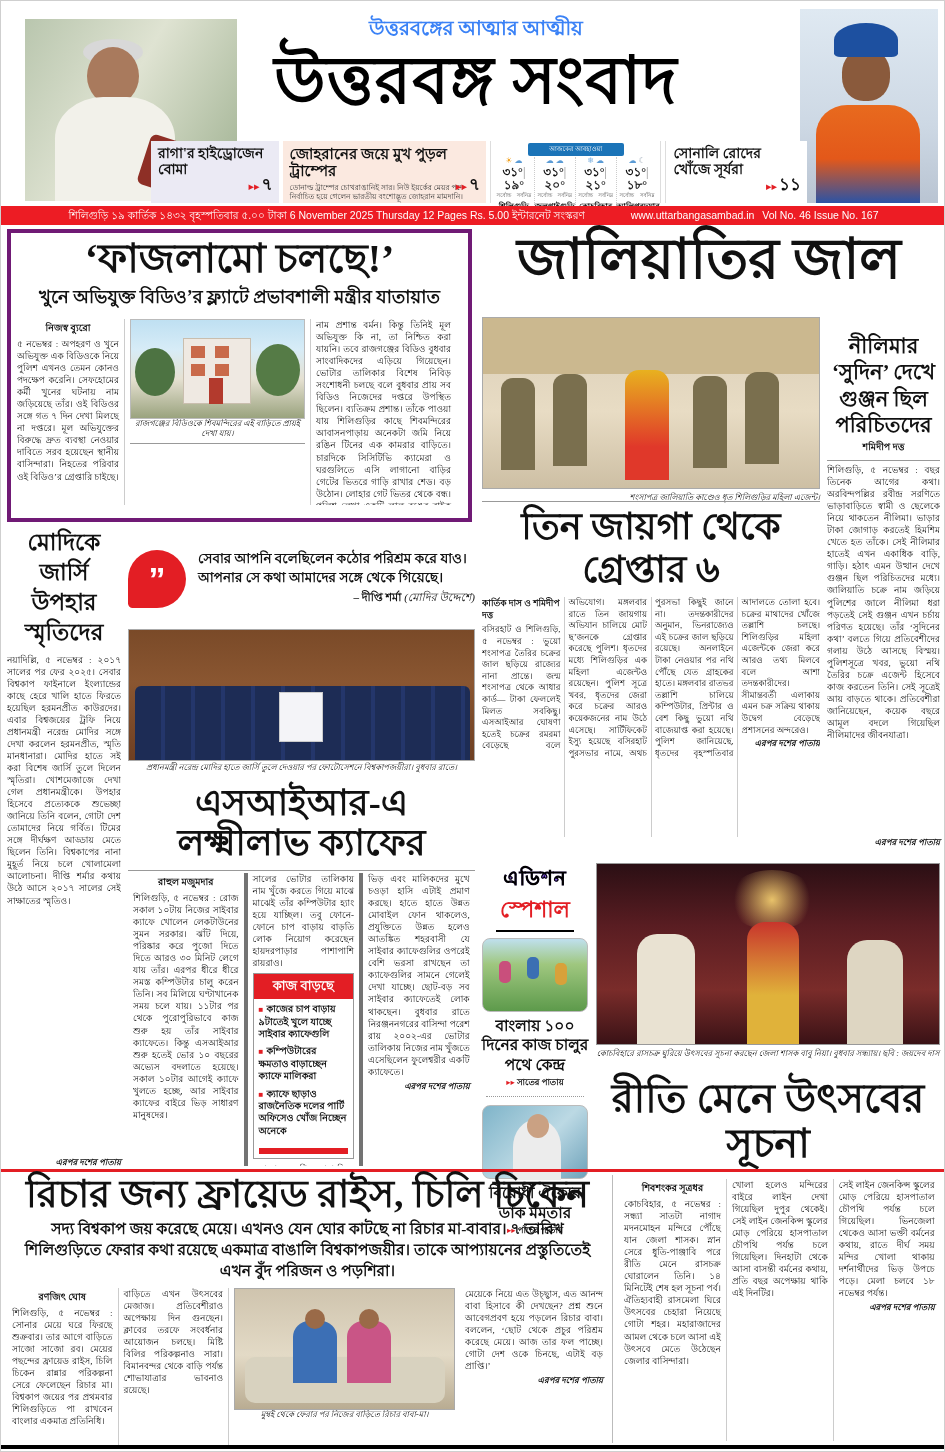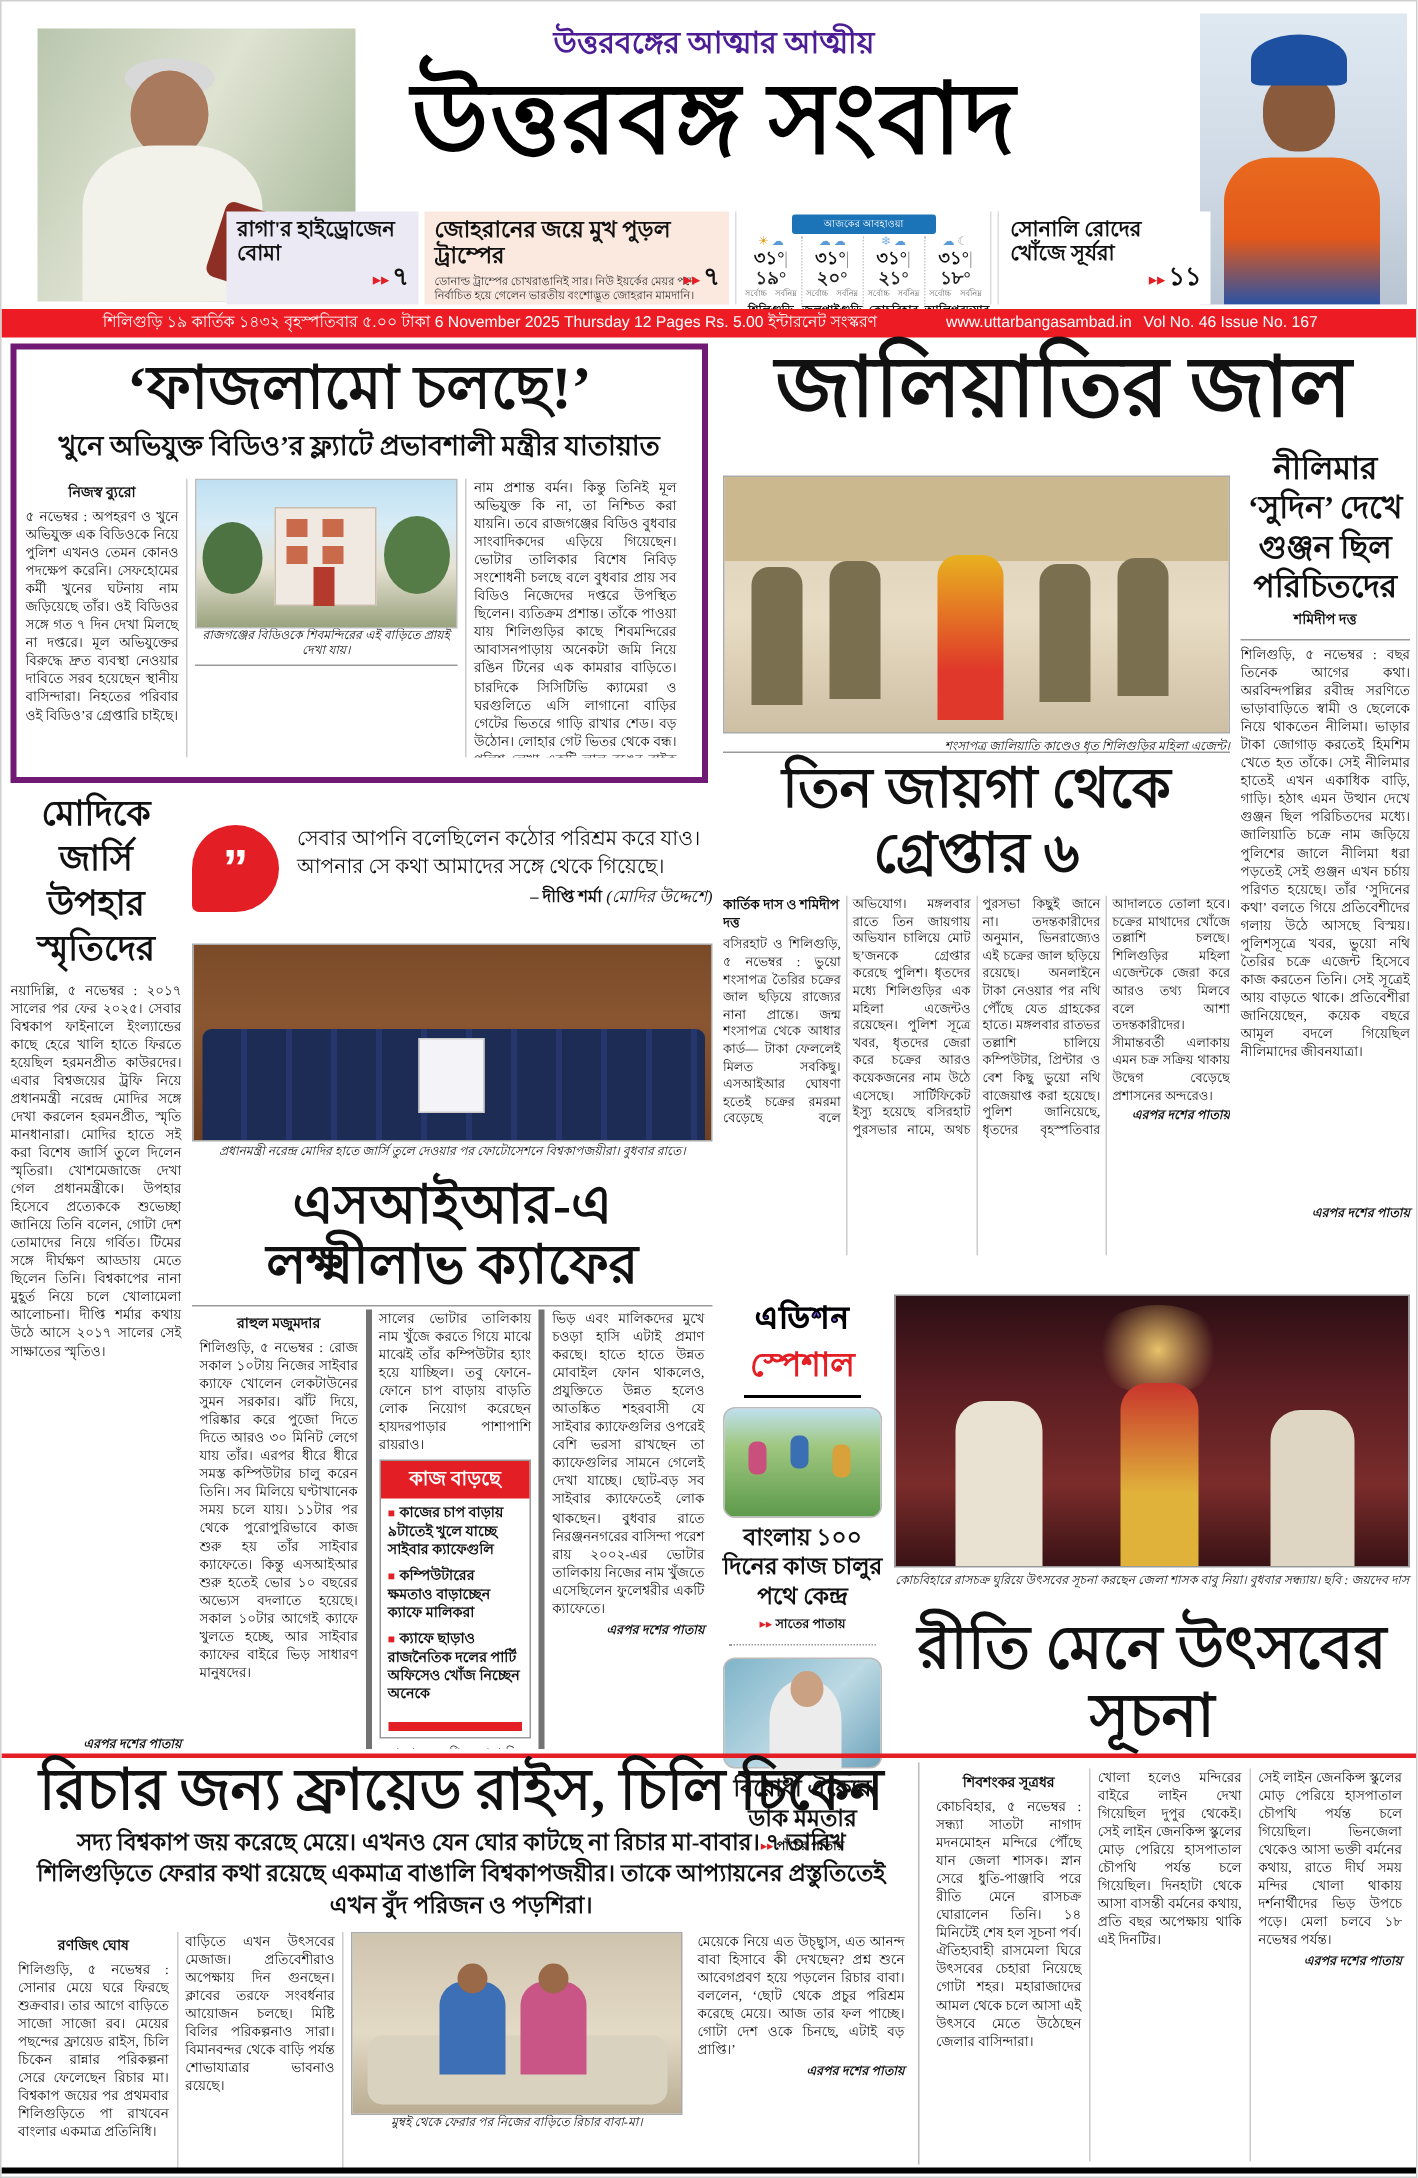--- a/index.html
+++ b/index.html
@@ -5,21 +5,21 @@
   * { margin:0; padding:0; box-sizing:border-box; }
   html,body { background:#e8e8e8; }
   .page {
     position:relative; width:945px; height:1452px; margin:0 auto;
     background:#fff; overflow:hidden; color:#111;
     font-family:"Liberation Serif","DejaVu Serif",serif;
     border:1px solid #cfcfcf;
   }
   
   .mast-center { position:absolute; left:240px; top:12px; width:470px; text-align:center; }
-  .tagline { color:#4c1d95; font-size:20px; font-weight:bold; }
+  .tagline { color:#3b82f6; font-size:20px; font-weight:bold; }
   .mast-title { font-size:66px; font-weight:800; line-height:1.05; letter-spacing:1px; color:#000; }
   .photo { position:relative; overflow:hidden; }
   .ph-rahul { position:absolute; left:24px; top:18px; width:212px; height:182px;
     background:linear-gradient(120deg,#b9c6ae 0%,#dfe3d2 45%,#9fb191 100%); }
   .ph-rahul .shirt { position:absolute; left:30px; top:78px; width:120px; height:104px; border-radius:40% 40% 0 0; background:#f2f1ea; }
   .ph-rahul .head { position:absolute; left:62px; top:28px; width:52px; height:58px; border-radius:50%; background:#a97a5d; }
   .ph-rahul .hair { position:absolute; left:58px; top:20px; width:60px; height:26px; border-radius:50%; background:#d8d8d8; }
   .ph-rahul .item { position:absolute; left:118px; top:120px; width:46px; height:52px; border-radius:6px; background:#8e2f26; transform:rotate(18deg); }
   .ph-surya { position:absolute; right:6px; top:8px; width:138px; height:194px;
     background:linear-gradient(180deg,#dfe9f2 0%,#cdd8e4 60%,#b9c4d2 100%); }
@@ -77,37 +77,37 @@
   .ph-building .treeR { position:absolute; right:4px; top:24px; width:44px; height:52px; border-radius:50%; background:#557b46; }
   
   .a2hl { position:absolute; left:477px; top:230px; width:462px; text-align:center; font-size:56px; font-weight:800; line-height:1.0; }
   .ph-police { position:absolute; left:481px; top:316px; width:338px; height:172px; border:1px solid #aaa;
     background:linear-gradient(180deg,#d9cdb7 0%,#e8dcc4 55%,#cdbfa4 100%); }
   .ph-police .wall { position:absolute; left:0; top:0; width:100%; height:56px; background:#cbb88f; }
   .ph-police .cop { position:absolute; width:34px; height:92px; border-radius:12px 12px 0 0; background:#7a6f4e; }
   .ph-police .sari { position:absolute; left:142px; top:52px; width:44px; height:110px; border-radius:14px 14px 0 0; background:linear-gradient(180deg,#e8b11f 0%,#e0382a 70%); }
   .a2cap { position:absolute; left:481px; top:492px; width:338px;text-align:right; }
   
-  .nilima { position:absolute; left:826px; top:298px; width:113px; height:540px; }
+  .nilima { position:absolute; left:826px; top:332px; width:113px; height:540px; }
   .nilima .hl { text-align:center; font-size:21px; font-weight:800; line-height:1.25; }
   .nilima .bodytxt { margin-top:3px; height:370px; overflow:hidden; }
   
   .a4 { position:absolute; left:481px; top:500px; width:338px; height:355px; }
   .a4 .hl { text-align:center; font-size:37px; font-weight:800; line-height:1.15; border-top:1px solid #999; padding-top:4px; }
   .a4-body { margin-top:6px; column-count:4; column-gap:8px; column-rule:1px solid #ccc; height:240px; overflow:hidden; font-size:8.6px; line-height:1.35; text-align:justify; }
   .a4-body .byline { text-align:left; padding:0 0 3px 0; font-size:9px; }
   
   .a5 { position:absolute; left:6px; top:527px; width:114px; height:638px; }
   .a5 .hl { text-align:center; font-size:23px; font-weight:800; line-height:1.3; }
   .a5 .bodytxt { margin-top:6px; height:500px; overflow:hidden; }
   
   .quote { position:absolute; left:127px; top:530px; width:347px; height:96px; display:flex; align-items:center; }
   .qicon { width:58px; height:58px; border-radius:50% 50% 50% 8%; background:#e31e24; color:#fff; font-size:34px; font-weight:800;
     display:flex; align-items:center; justify-content:center; flex:0 0 58px; margin-right:12px; font-family:"Liberation Sans",sans-serif; }
-  .qtext { font-size:13.5px; font-weight:400; line-height:1.35; }
+  .qtext { font-size:13.5px; font-weight:700; line-height:1.35; }
   .qattr { text-align:right; font-size:11px; margin-top:2px; }
   .qattr .who { font-weight:800; } .qattr .to { font-style:italic; }
   .ph-team { position:absolute; left:127px; top:628px; width:347px; height:132px; border:1px solid #aaa;
     background:linear-gradient(180deg,#7a4a28 0%,#8a5631 40%,#6e3f22 100%); }
   .ph-team .row { position:absolute; left:6px; bottom:0; width:335px; height:74px;
     background:repeating-linear-gradient(90deg,#1d2c55 0 26px,#24366b 26px 30px); border-radius:6px 6px 0 0; }
   .ph-team .jersey { position:absolute; left:150px; bottom:18px; width:44px; height:50px; background:#f4f4f8; border:1px solid #ccc; }
   .teamcap { position:absolute; left:127px; top:762px; width:347px; }
   
   .a6hl { position:absolute; left:127px; top:782px; width:347px; text-align:center; font-size:36px; font-weight:800; line-height:1.12; border-bottom:1px solid #999; padding-bottom:6px; }

